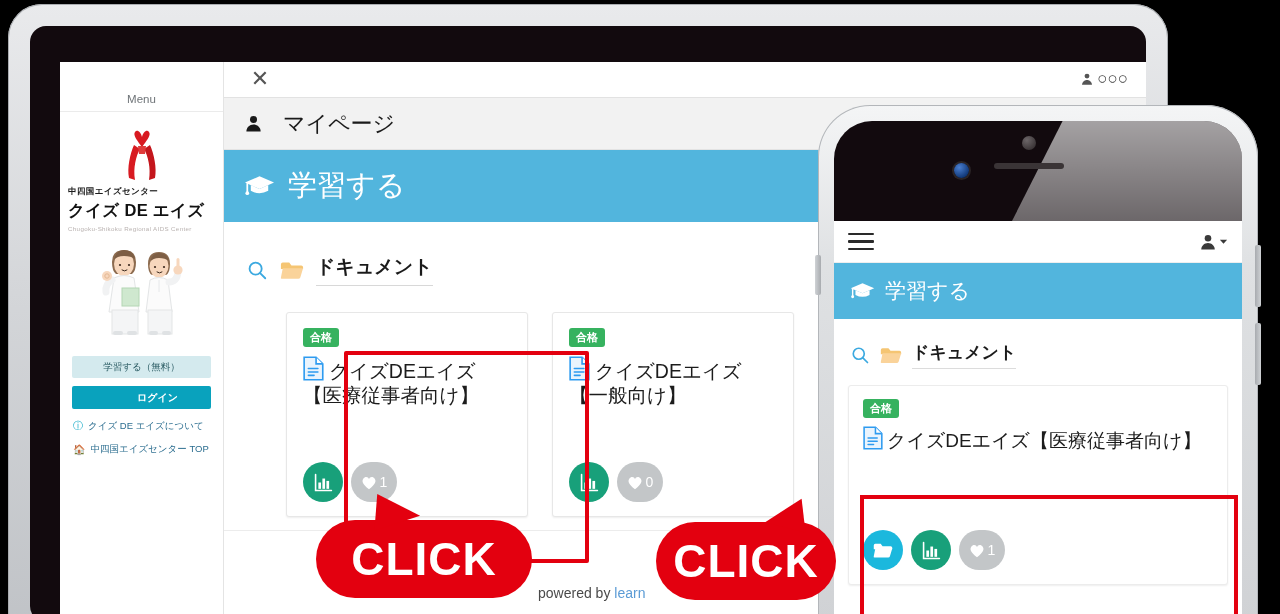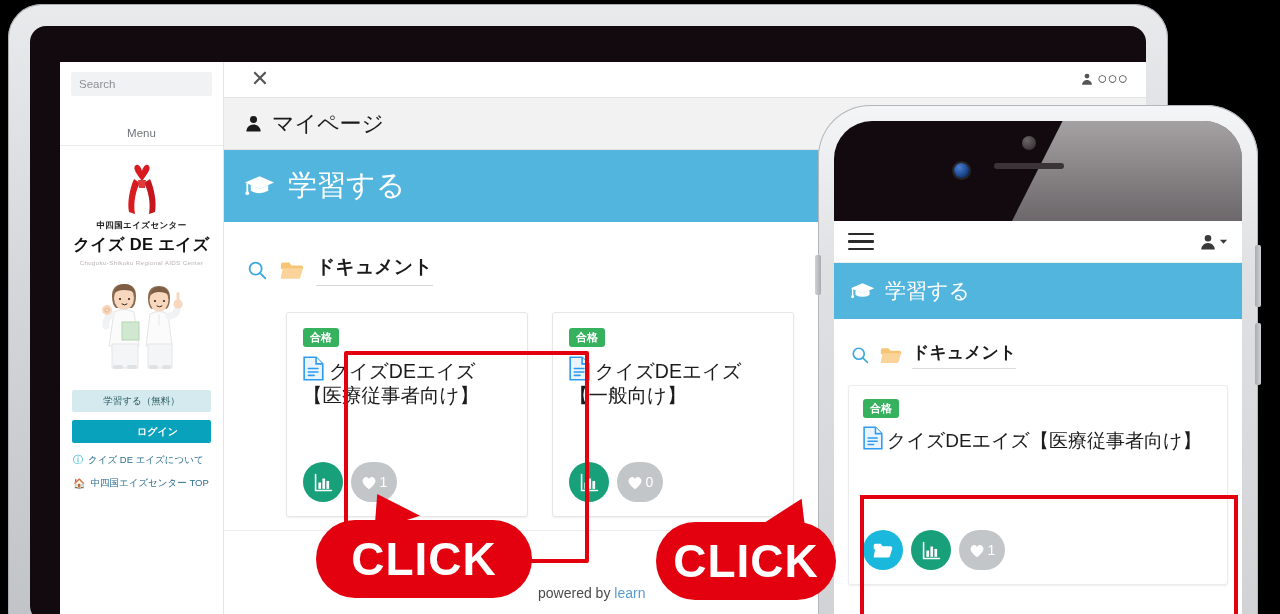--- a/index.html
+++ b/index.html
@@ -61,21 +61,21 @@
     background: #f1f2f4; border: none; border-radius: 2px;
     display: flex; align-items: center; padding: 0 8px;
     color: #8b8f94; font-size: 11.5px;
   }
   .menu-label {
     margin-top: 24px; height: 26px;
     display: flex; align-items: center; justify-content: center;
     color: #6f7478; font-size: 11.5px;
     border-bottom: 1px solid #ebebeb;
   }
-  .logo-wrap { padding: 18px 8px 4px; text-align: center; }
+  .logo-wrap { padding: 18px 8px 4px; }
   .ribbon { display: block; margin: 0 auto; }
   .org-name { font-size: 8.5px; color: #1b1b1b; letter-spacing: .4px; margin-top: 4px; font-weight: 700;}
   .brand { font-size: 16.5px; color: #111; font-weight: 700; letter-spacing: .3px; margin-top: 2px; }
   .brand-en { font-size: 6.2px; color: #b9b2b0; letter-spacing: .35px; margin-top: 3px; }
   .nurses { margin: 8px auto 0; display: block; }
   .btn-register {
     margin: 14px 12px 0; height: 22px; border-radius: 2px;
     background: #d4eaee; color: #2a5b63; font-size: 9.5px;
     display: flex; align-items: center; justify-content: center;
   }
@@ -91,21 +91,21 @@
   .side-link .ico { color: #0aa6c4; font-size: 10px; }
   .side-link .ico.home { color: #18a57c; }
 
   
   .page {
     position: absolute; left: 164px; top: 36px; right: 0; bottom: 0;
     background: #ffffff; overflow: hidden;
   }
   .mypage-bar {
     height: 52px; background: #f2f2f2; border-bottom: 1px solid #e3e3e3;
-    display: flex; align-items: center; padding-left: 20px; gap: 9px;
+    display: flex; align-items: center; padding-left: 20px; gap: 20px;
   }
   .mypage-bar .txt { font-size: 22px; color: #1a1a1a; }
   .study-bar {
     height: 72px; background: #52b5dd;
     display: flex; align-items: center; padding-left: 20px; gap: 13px;
   }
   .study-bar .txt { font-size: 29px; color: #ffffff; font-weight: 400; }
   .doc-head {
     display: flex; align-items: center; gap: 12px;
     padding: 32px 0 0 22px;
@@ -261,23 +261,20 @@
           <div class="browser-account">
             <svg width="14" height="14" viewBox="0 0 24 24">
               <circle cx="12" cy="7" r="4.2" fill="#555"></circle>
               <path d="M3.5 22c0-4.7 3.8-8.5 8.5-8.5s8.5 3.8 8.5 8.5z" fill="#555"></path>
             </svg>
             <span class="dots">○○○</span>
           </div>
         </div>
 
         <div class="sidebar">
-          <div class="search-box">
-            <span>Search</span>
-          </div>
           <div class="menu-label">Menu</div>
 
           <div class="logo-wrap">
             <svg class="ribbon" width="42" height="52" viewBox="0 0 42 52">
               <path d="M21 17 C15 9 12 5 14 2 C16 -1 20 2 21 7 C22 2 26 -1 28 2 C30 5 27 9 21 17 Z" fill="#d81a21"></path>
               <path d="M13 15 C9 24 6 38 8 48 L14 50 C12 38 15 26 19 19 Z" fill="#d81a21"></path>
               <path d="M29 15 C33 24 36 38 34 48 L28 50 C30 38 27 26 23 19 Z" fill="#c4161c"></path>
               <path d="M17 16 L25 16 L24 24 L18 24 Z" fill="#e03b3b"></path>
             </svg>
             <div class="org-name">中四国エイズセンター</div>

